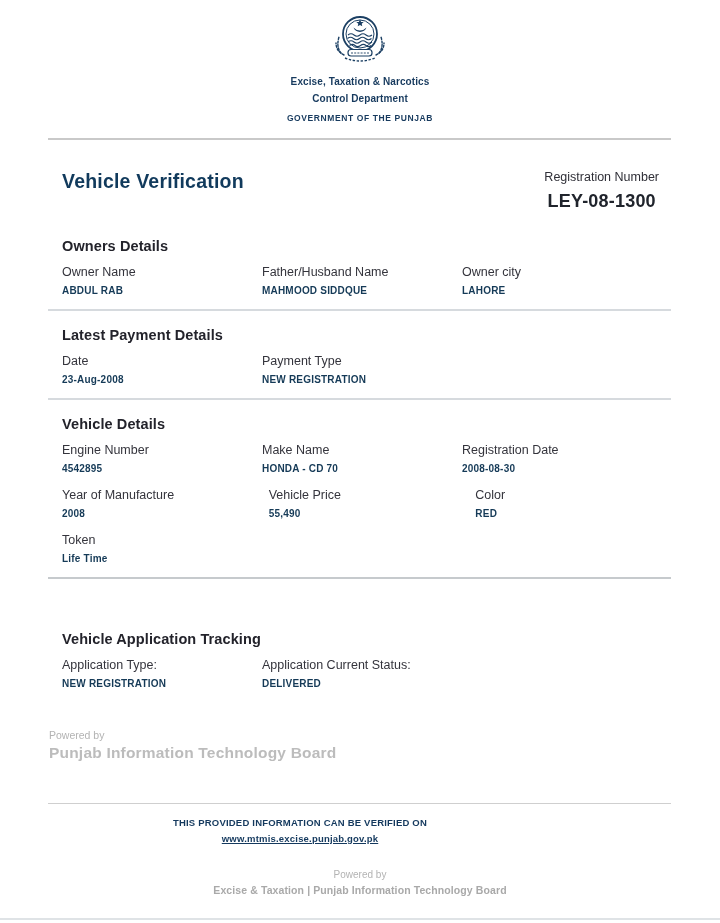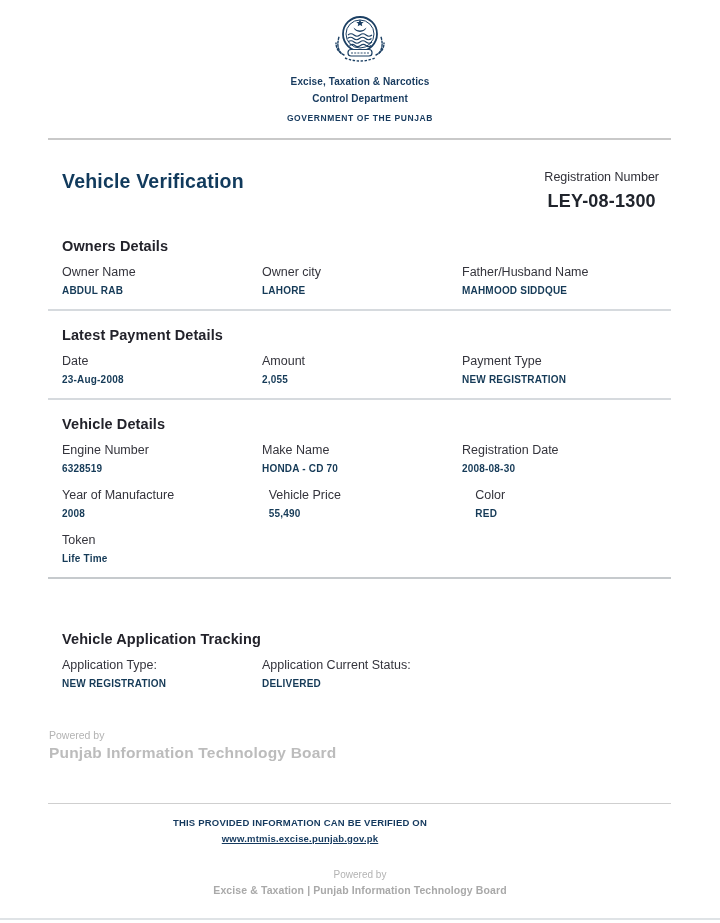--- a/index.html
+++ b/index.html
@@ -123,56 +123,52 @@
     </div>
 
     <div class="section mt-owners">
       <div class="section-heading pad">Owners Details</div>
       <div class="field-row pad">
         <div class="field">
           <div class="label">Owner Name</div>
           <div class="value">ABDUL RAB</div>
         </div>
         <div class="field">
+          <div class="label">Father/Husband Name</div>
+          <div class="value">MAHMOOD SIDDQUE</div>
+        </div>
+        <div class="field">
           <div class="label">Owner city</div>
           <div class="value">LAHORE</div>
         </div>
-        <div class="field">
-          <div class="label">Father/Husband Name</div>
-          <div class="value">MAHMOOD SIDDQUE</div>
-        </div>
       </div>
       <hr class="divider">
     </div>
 
     <div class="section mt-section">
       <div class="section-heading pad">Latest Payment Details</div>
       <div class="field-row pad">
         <div class="field">
           <div class="label">Date</div>
           <div class="value">23-Aug-2008</div>
         </div>
         <div class="field">
-          <div class="label">Amount</div>
-          <div class="value">2,055</div>
-        </div>
-        <div class="field">
           <div class="label">Payment Type</div>
           <div class="value">NEW REGISTRATION</div>
         </div>
       </div>
       <hr class="divider">
     </div>
 
     <div class="section mt-section">
       <div class="section-heading pad">Vehicle Details</div>
       <div class="field-row pad">
         <div class="field">
           <div class="label">Engine Number</div>
-          <div class="value">6328519</div>
+          <div class="value">4542895</div>
         </div>
         <div class="field">
           <div class="label">Make Name</div>
           <div class="value">HONDA - CD 70</div>
         </div>
         <div class="field">
           <div class="label">Registration Date</div>
           <div class="value">2008-08-30</div>
         </div>
       </div>

